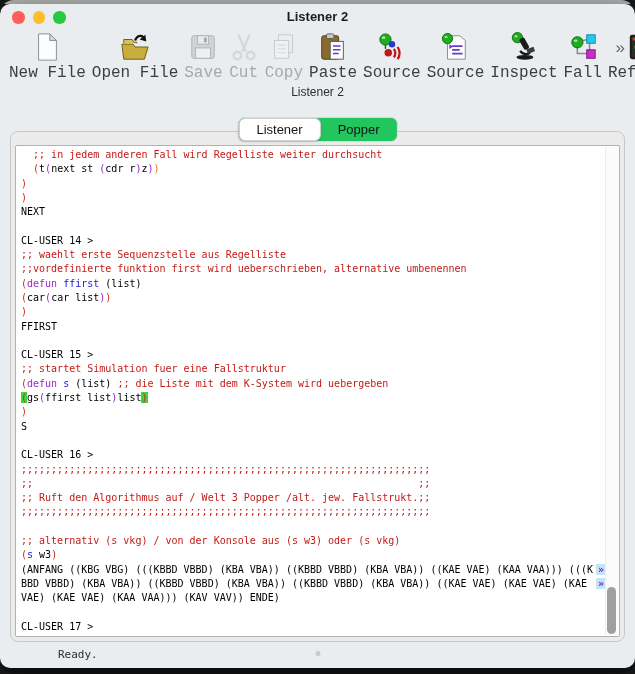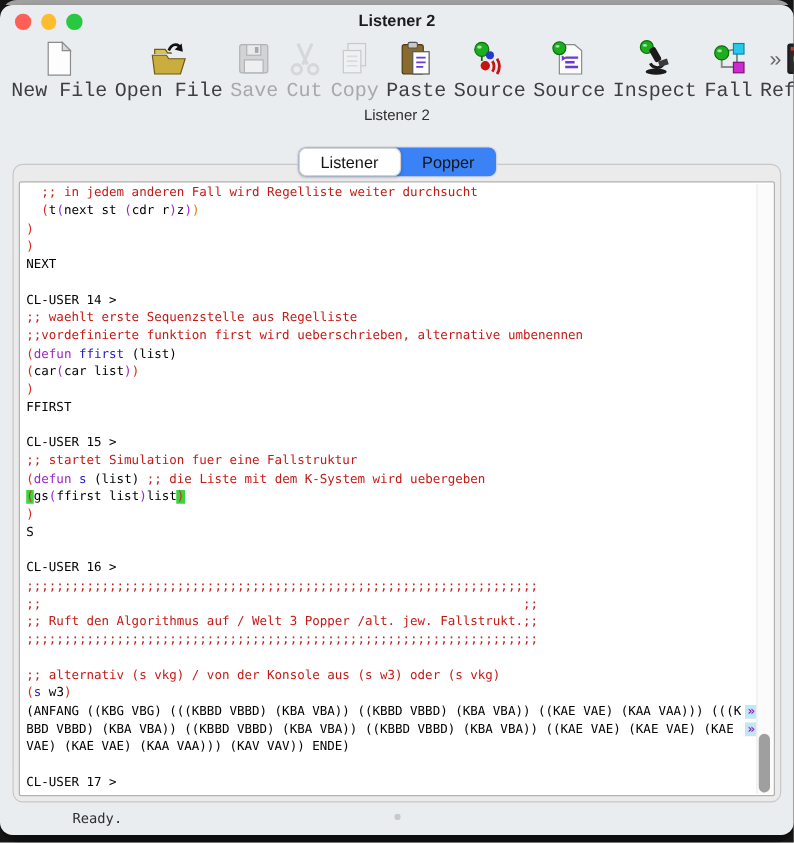--- a/index.html
+++ b/index.html
@@ -30,21 +30,21 @@
   .tb-item.disabled svg { filter:grayscale(1) opacity(.45); }
   .tb-item.disabled .tb-label { color:#a8a8a8;text-align:right; }
   .overflow-chevron { position:absolute; right:10px; top:8px; font-size:17px; color:#666; }
 
   .toolbar-caption { height:18px; text-align:center; font-size:12px; color:#2e2e2e; padding-top:3px; }
 
   
   .main { position:absolute; top:94px; bottom:0; left:0; right:0; }
 
   .tabs { position:absolute; top:19px; left:50%; transform:translateX(-50%);
-          display:flex; background:#3b82f6; border:1px solid #dadada; border-radius:7px;
+          display:flex; background:#22c55e; border:1px solid #dadada; border-radius:7px;
           height:25px; z-index:2; align-items:stretch; }
   .tab { font-size:13px; color:#141414; padding:3px 17px; border-radius:6px; display:flex; align-items:center; }
   .tab.selected { background:#ffffff; border:1px solid #d2d2d2; box-shadow:0 1px 2px rgba(0,0,0,.15); margin:0; }
 
   .groupbox { position:absolute; top:33px; left:10px; right:10px; bottom:26px;
               border:1px solid #c8c8c8; border-radius:8px; background:#ebebeb; }
 
   .editor { position:absolute; top:13px; left:4px; right:4px; bottom:4px;
             background:#ffffff; border:1px solid #b2b2b2; border-radius:2px; overflow:hidden;padding-left:44px; }
   .code { position:absolute; top:2px; left:5px; right:17px; bottom:2px;

